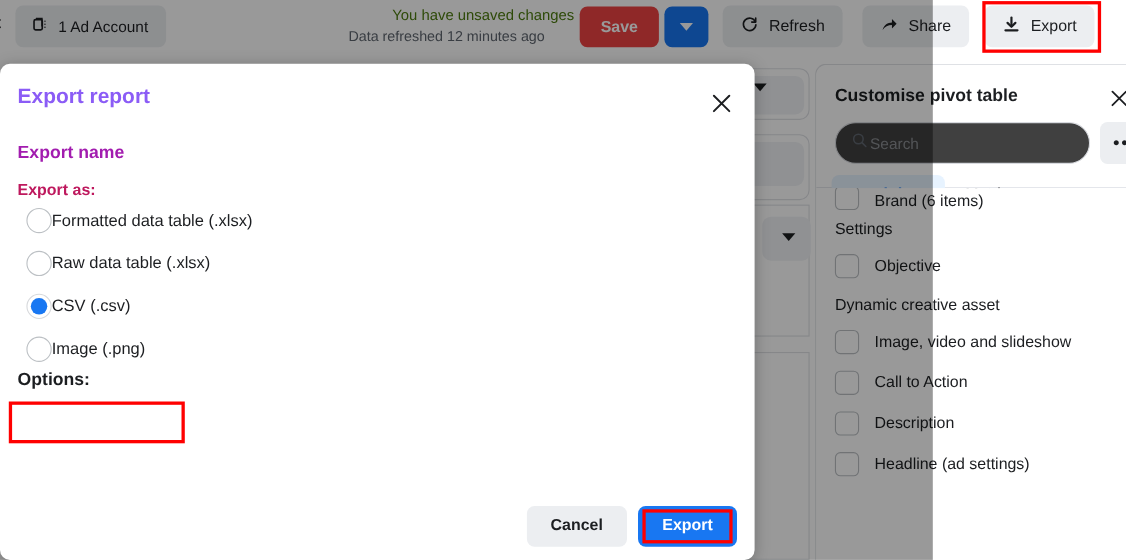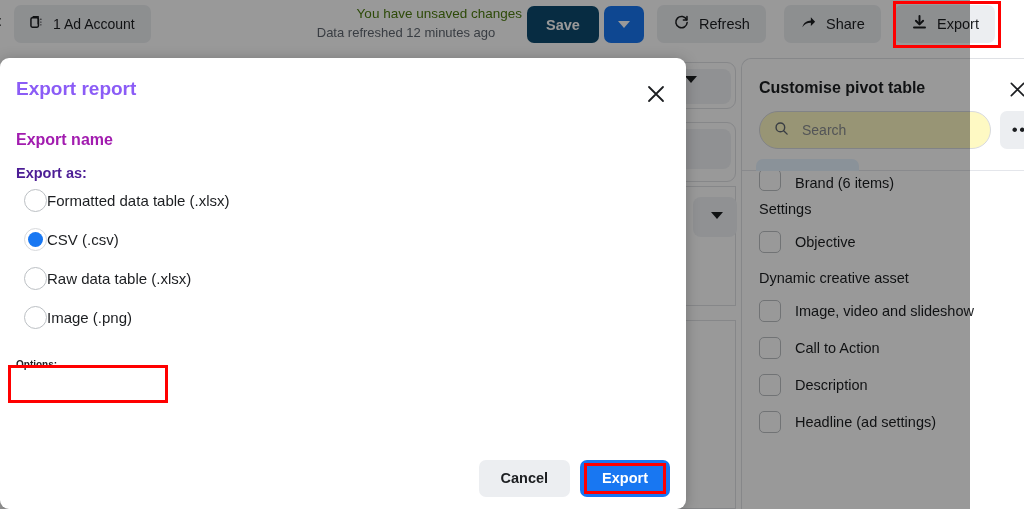--- a/index.html
+++ b/index.html
@@ -2,21 +2,21 @@
 <html><head>
 <meta charset="utf-8">
 <style>
   * { box-sizing: border-box; margin: 0; padding: 0; }
   html, body {
     width: 1024px; height: 509px;
     overflow: hidden;
     font-family: "Liberation Sans", sans-serif;
     background: #ffffff;
   }
-  #root { position: relative; width: 970px; height: 509px; }
+  #root { position: relative; width: 848px; height: 509px; }
 
   
   .app-bg { position: absolute; inset: 0; background: #ffffff; }
 
   .toolbar {
     position: absolute; left: 0; top: 0; width: 1024px; height: 49px;
     background: #ffffff;
     display: flex; align-items: center;
   }
   .tb-clip-left {
@@ -31,21 +31,21 @@
   }
   .status-block {
     position: absolute; left: 290px; top: 4px; width: 232px;
     text-align: center;
   }
   .status-line1 { font-size: 13.5px; color: #4d7c0f; line-height: 19px; text-align: right; }
   .status-line2 { font-size: 13px; color: #606770; line-height: 19px; }
 
   .save-btn {
     position: absolute; left: 527px; top: 6px; width: 72px; height: 37px;
-    background: #0c4a6e; color: #ffffff; border: none;
+    background: #ef4444; color: #ffffff; border: none;
     border-radius: 7px; font-size: 14.5px; font-weight: 700;
     display: flex; align-items: center; justify-content: center; cursor: pointer;
   }
   .save-caret {
     position: absolute; left: 604px; top: 6px; width: 40px; height: 37px;
     background: #1877f2; border-radius: 7px; border: none;
     display: flex; align-items: center; justify-content: center; cursor: pointer;
   }
   .save-caret .tri {
     width: 0; height: 0; border-left: 6px solid transparent;
@@ -92,22 +92,22 @@
     position: absolute; left: 17px; top: 20px;
     font-size: 16px; font-weight: 700; color: #1c1e21;
   }
   .panel-close {
     position: absolute; left: 262px; top: 17px;
     width: 26px; height: 26px; cursor: pointer;
     display: flex; align-items: center; justify-content: center;
   }
   .panel-search {
     position: absolute; left: 17px; top: 52px; width: 232px; height: 38px;
-    border: 1px solid #d8dadf; border-radius: 20px; background: #fef9c3;
-    display: flex; align-items: center; gap: 13px; padding: 4px 14px;
+    border: 1px solid #d8dadf; border-radius: 20px; background: #404040;
+    display: flex; align-items: center; gap: 2px; padding: 4px 14px;
   }
   .panel-search .ph { font-size: 14px; color: #8a8d91; }
   .panel-more {
     position: absolute; left: 258px; top: 52px; width: 46px; height: 38px;
     background: #eceef1; border-radius: 7px; border: none;
     display: flex; align-items: center; justify-content: center;
     font-size: 17px; color: #1c1e21; letter-spacing: 1.5px; cursor: pointer;
   }
   .panel-tabs { position: absolute; left: 14px; top: 100px; display: flex; gap: 4px; }
   .p-tab {
@@ -160,37 +160,37 @@
   }
   .dlg-body { position: absolute; left: 0; top: 57px; right: 0; bottom: 62px; padding: 0 16px; }
   .fld-label { font-size: 16px; font-weight: 700; color: #a21caf; margin-top: 16px; }
   .name-input {
     margin-top: 10px; width: 655px; height: 42px;
     border: 1px solid #dcdee1; border-radius: 7px; background: #ffffff;
     font-size: 15px; color: #1c1e21; padding: 0 14px;
     font-family: "Liberation Sans", sans-serif;
   }
   .name-input::placeholder { color: #8a8d91; }
-  .grp-label { font-size: 14.5px; font-weight: 700; color: #4c1d95; margin-top: 16px; }
+  .grp-label { font-size: 14.5px; font-weight: 700; color: #be185d; margin-top: 16px; }
 
   .radio-row {
     display: flex; align-items: center; 
     height: 39px; margin-left: 2px; cursor: pointer; width: 152px;
     padding-left: 6px;
   }
   .radio {
     width: 23px; height: 23px; flex: 0 0 23px; border-radius: 50%;
     border: 1px solid #bcc0c4; background: #ffffff;
     display: flex; align-items: center; justify-content: center;
   }
   .radio.sel { border-color: #d7d9dc; }
   .radio.sel .dot { width: 15px; height: 15px; border-radius: 50%; background: #1877f2; }
   .radio-label { font-size: 15px; color: #1c1e21; white-space: nowrap; }
 
-  .opt-label { font-size: 10px; font-weight: 700; color: #1c1e21; margin-top: 22px; }
+  .opt-label { font-size: 16px; font-weight: 700; color: #1c1e21; margin-top: 0; }
   .check-row {
     display: flex; align-items: center; gap: 17px;
     height: 38px; margin-left: 2px; padding-left: 6px; cursor: pointer;
   }
   .check-row .cbox { width: 23px; height: 23px; flex: 0 0 23px; }
   .check-label { font-size: 15px; color: #1c1e21; }
 
   .dlg-footer {
     position: absolute; left: 0; right: 0; bottom: 0; height: 62px;
     display: flex; align-items: center; justify-content: flex-end;
@@ -368,28 +368,28 @@
     <div class="dlg-body">
       <div class="fld-label">Export name</div>
 
       <div class="grp-label">Export as:</div>
 
       <div class="radio-row">
         <span class="radio"></span>
         <span class="radio-label">Formatted data table (.xlsx)</span>
       </div>
       <div class="radio-row">
+        <span class="radio"></span>
+        <span class="radio-label">Raw data table (.xlsx)</span>
+      </div>
+      <div class="radio-row">
         <span class="radio sel">
             <span class="dot"></span>
           </span>
         <span class="radio-label">CSV (.csv)</span>
-      </div>
-      <div class="radio-row">
-        <span class="radio"></span>
-        <span class="radio-label">Raw data table (.xlsx)</span>
       </div>
       <div class="radio-row">
         <span class="radio"></span>
         <span class="radio-label">Image (.png)</span>
       </div>
 
       <div class="opt-label">Options:</div>
     </div>
 
     <div class="dlg-footer">

